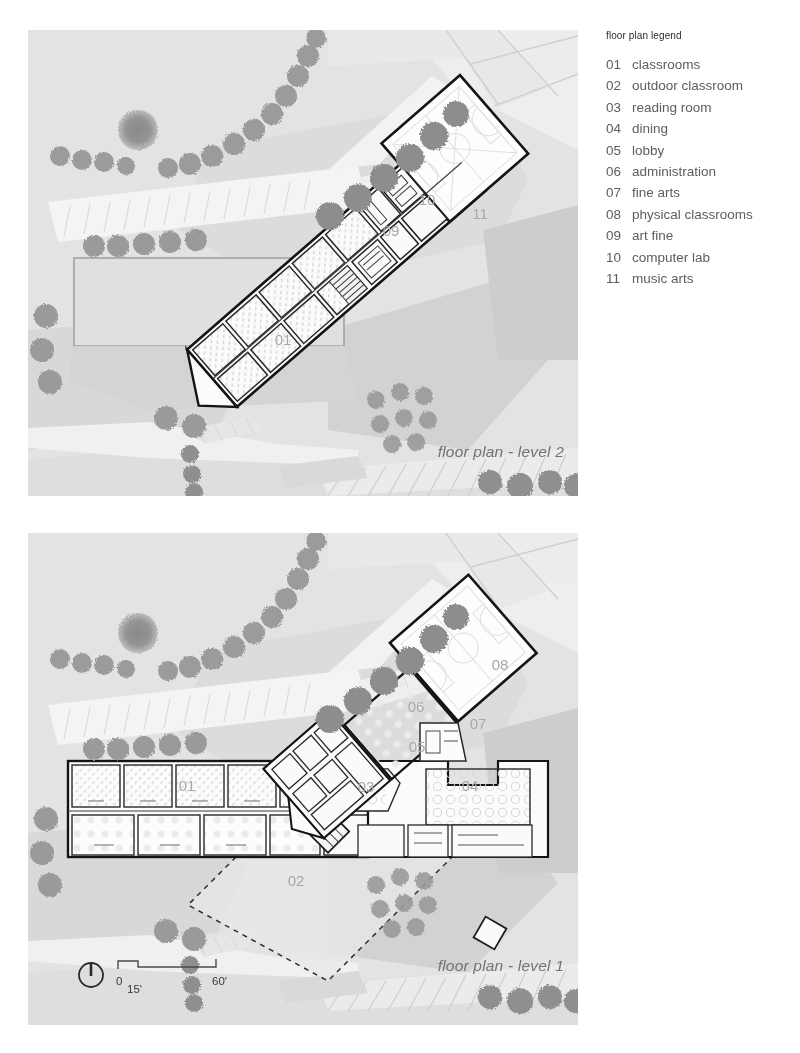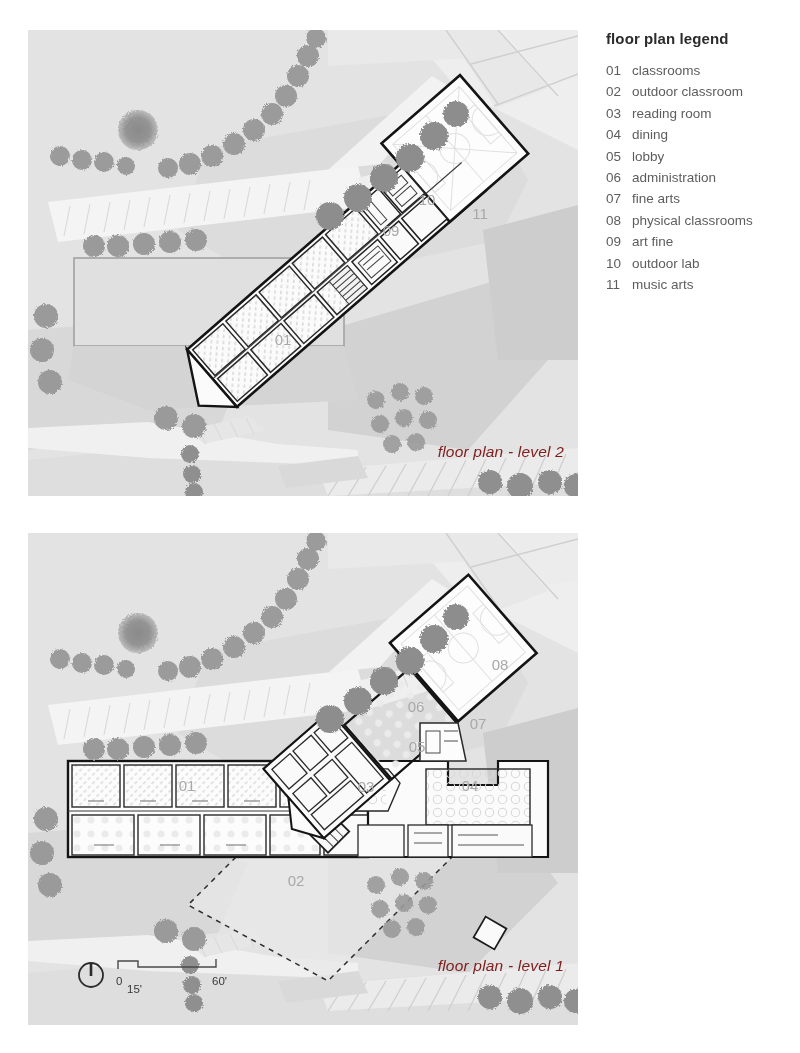--- a/index.html
+++ b/index.html
@@ -16,22 +16,22 @@
   }
 
   
   #legend {
     position: absolute;
     left: 606px;
     top: 30px;
     width: 190px;
   }
   #legend .legend-title {
-    font-size: 15px;
-    font-weight: bold;
+    font-size: 10px;
+    font-weight: normal;
     color: #2c2c2c;
     letter-spacing: .1px;
     margin-bottom: 13px;
   }
   #legend .legend-row {
     display: flex;
     font-size: 13.5px;
     color: #5d5d5d;
     line-height: 21.4px;
     white-space: nowrap;
@@ -52,21 +52,21 @@
   #panel-level2 { top: 30px;  height: 466px; }
   #panel-level1 { top: 533px; height: 492px; }
 
   .plan-svg { display: block; width: 100%; height: 100%; }
 
   .plan-caption {
     position: absolute;
     right: 14px;
     font-style: italic;
     font-size: 15.5px;
-    color: #7f1d1d;
+    color: #737373;
     letter-spacing: .2px;
     margin-left: 20px;
   }
   #caption-level2 { bottom: 35px; }
   #caption-level1 { bottom: 50px; }
 
   
   #scale-group {
     position: absolute;
     left: 48px;
@@ -125,21 +125,21 @@
       <div class="legend-row">
         <span class="legend-num">08</span>
         <span>physical classrooms</span>
       </div>
       <div class="legend-row">
         <span class="legend-num">09</span>
         <span>art fine</span>
       </div>
       <div class="legend-row">
         <span class="legend-num">10</span>
-        <span>outdoor lab</span>
+        <span>computer lab</span>
       </div>
       <div class="legend-row">
         <span class="legend-num">11</span>
         <span>music arts</span>
       </div>
     </div>
 </div>
 
 <div class="plan-panel" id="panel-level2">
   <svg class="plan-svg" viewBox="0 0 550 466" preserveAspectRatio="none">

